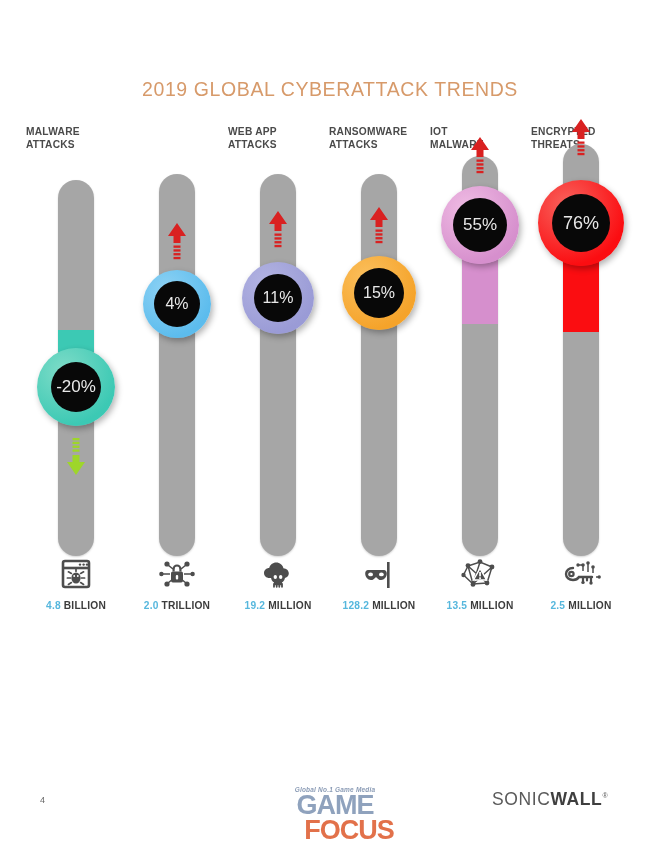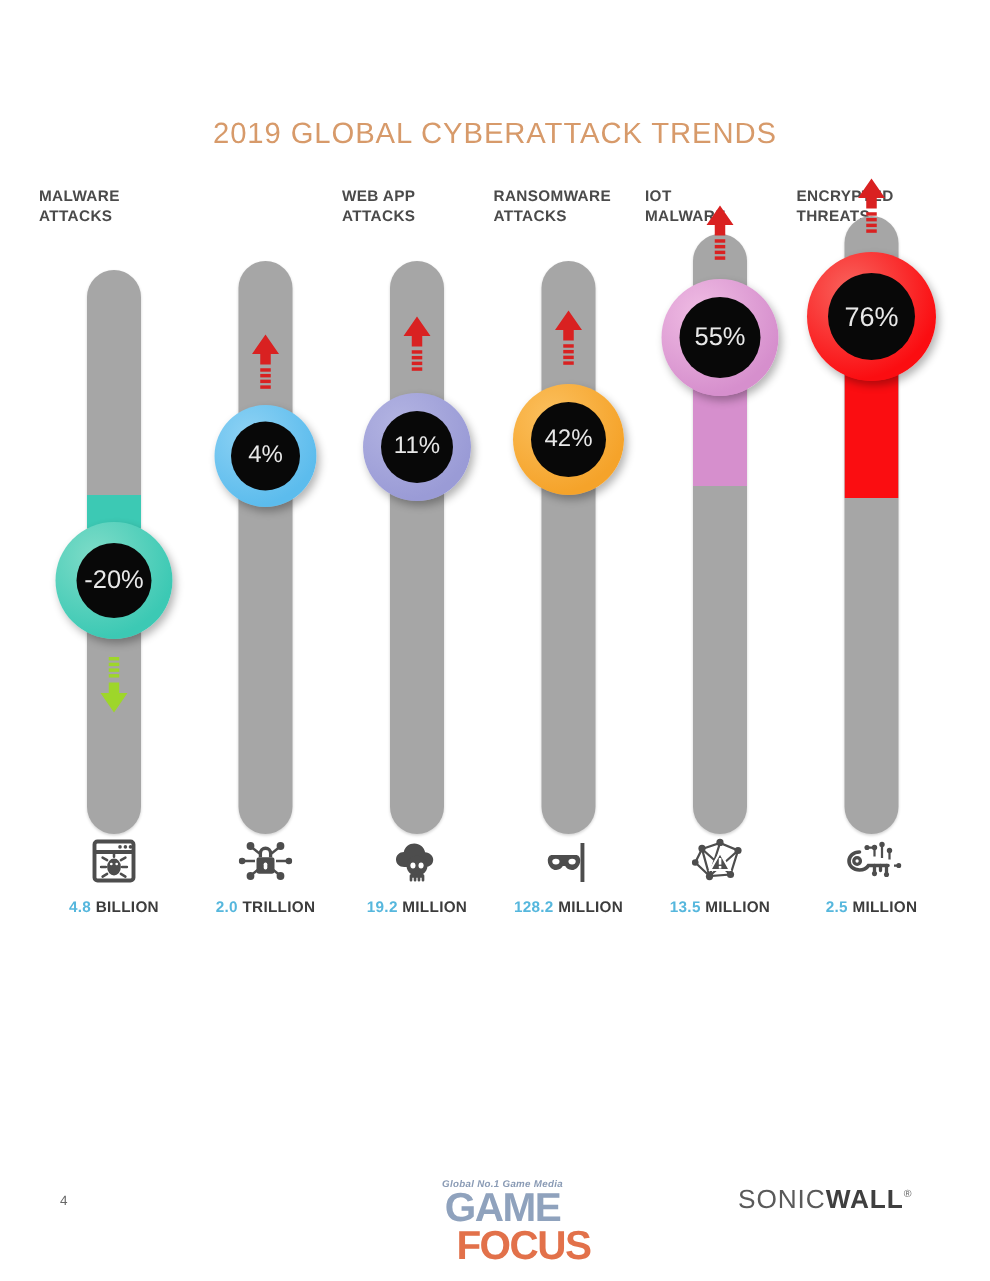--- a/index.html
+++ b/index.html
@@ -253,21 +253,21 @@
         <rect x="7.5" y="27.3" width="7" height="2.3"></rect>
         <rect x="7.5" y="31.1" width="7" height="2.3"></rect>
         <rect x="7.5" y="34.9" width="7" height="2.3"></rect>
       </g>
           </svg>
         </div>
 
     <div class="badge" style="top:130px;width:74px;height:74px;
                 background:radial-gradient(circle at 34% 30%, #fbc05e 0%, #f5a32a 72%, #f5a32a 100%);">
       <div class="inner" style="width:50px;height:50px;font-size:16px;">
-        <span>42%</span>
+        <span>15%</span>
       </div>
     </div>
 
     <div class="icon" style="top:428px;">
       <svg width="34" height="32" viewBox="0 0 34 32">
       <rect x="25" y="4" width="2.6" height="26" fill="#4d4d4d"></rect>
       <path d="M6 12c-1.6 0-2.8 1.4-2.8 3.6 0 3.4 2.6 6.4 5.6 6.4 2.3 0 3.6-1.3 4.4-2.6h1.6c.8 1.3 2.1 2.6 4.4 2.6 3 0 5.6-3 5.6-6.4 0-2.2-1.2-3.6-2.8-3.6z" fill="#4d4d4d"></path>
       <ellipse cx="8.6" cy="16.4" rx="2.4" ry="1.9" fill="#fff"></ellipse>
       <ellipse cx="19.4" cy="16.4" rx="2.4" ry="1.9" fill="#fff"></ellipse>
     </svg>
@@ -350,21 +350,21 @@
       <path d="M11 1 L20 14 H14.5 V21 H7.5 V14 H2 Z" fill="#d92121"></path>
       <g fill="#d92121">
         <rect x="7.5" y="23.5" width="7" height="2.3"></rect>
         <rect x="7.5" y="27.3" width="7" height="2.3"></rect>
         <rect x="7.5" y="31.1" width="7" height="2.3"></rect>
         <rect x="7.5" y="34.9" width="7" height="2.3"></rect>
       </g>
           </svg>
         </div>
 
-    <div class="badge" style="top:42px;width:86px;height:86px;
+    <div class="badge" style="top:54px;width:86px;height:86px;
                 background:radial-gradient(circle at 34% 30%, #f8645e 0%, #fb0d11 72%, #fb0d11 100%);">
       <div class="inner" style="width:58px;height:58px;font-size:18px;">
         <span>76%</span>
       </div>
     </div>
 
     <div class="icon" style="top:428px;">
       <svg width="40" height="30" viewBox="0 0 40 30">
       <path d="M12 9c-4 0-7 2.6-7 6s3 6 7 6c2.6 0 4.8-1.1 6-3h13" fill="none" stroke="#4d4d4d" stroke-width="2.4" stroke-linecap="round"></path>
       <circle cx="10.4" cy="15" r="2.2" fill="none" stroke="#4d4d4d" stroke-width="2.2"></circle>

